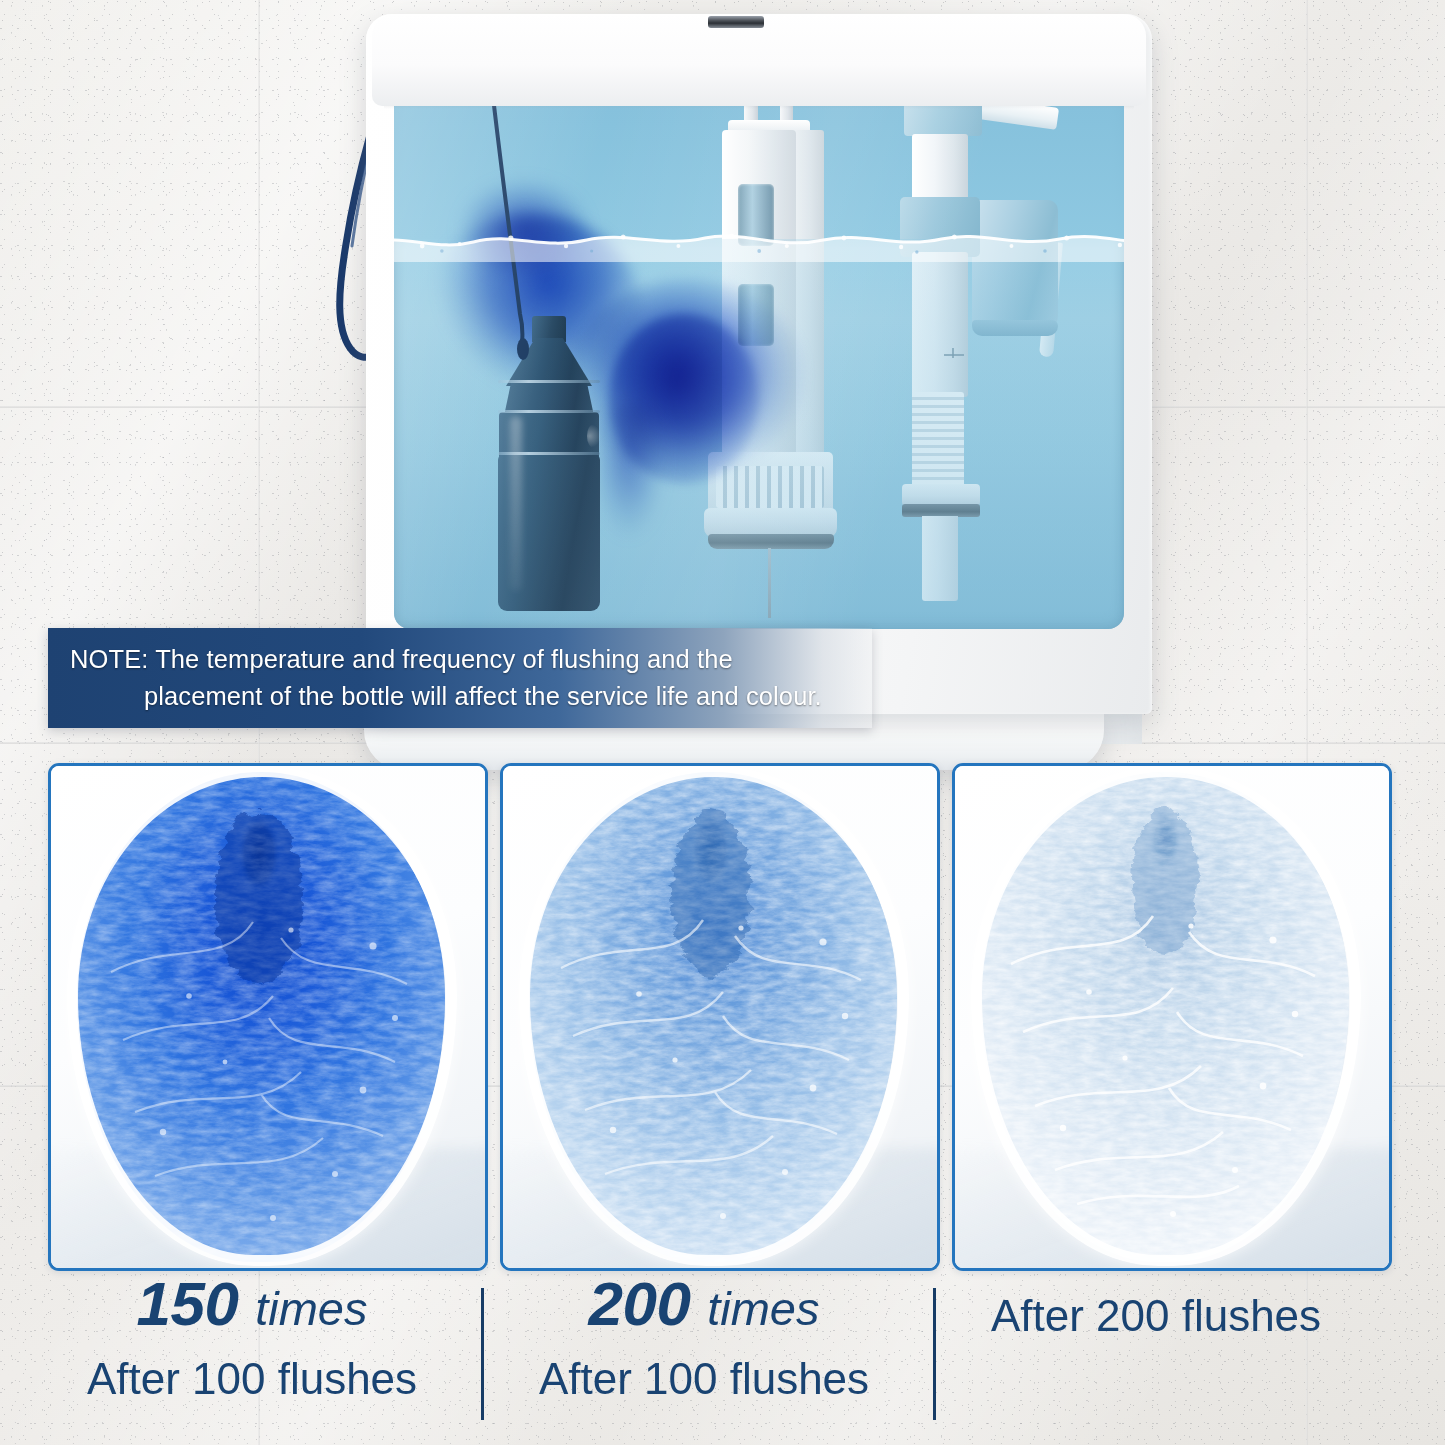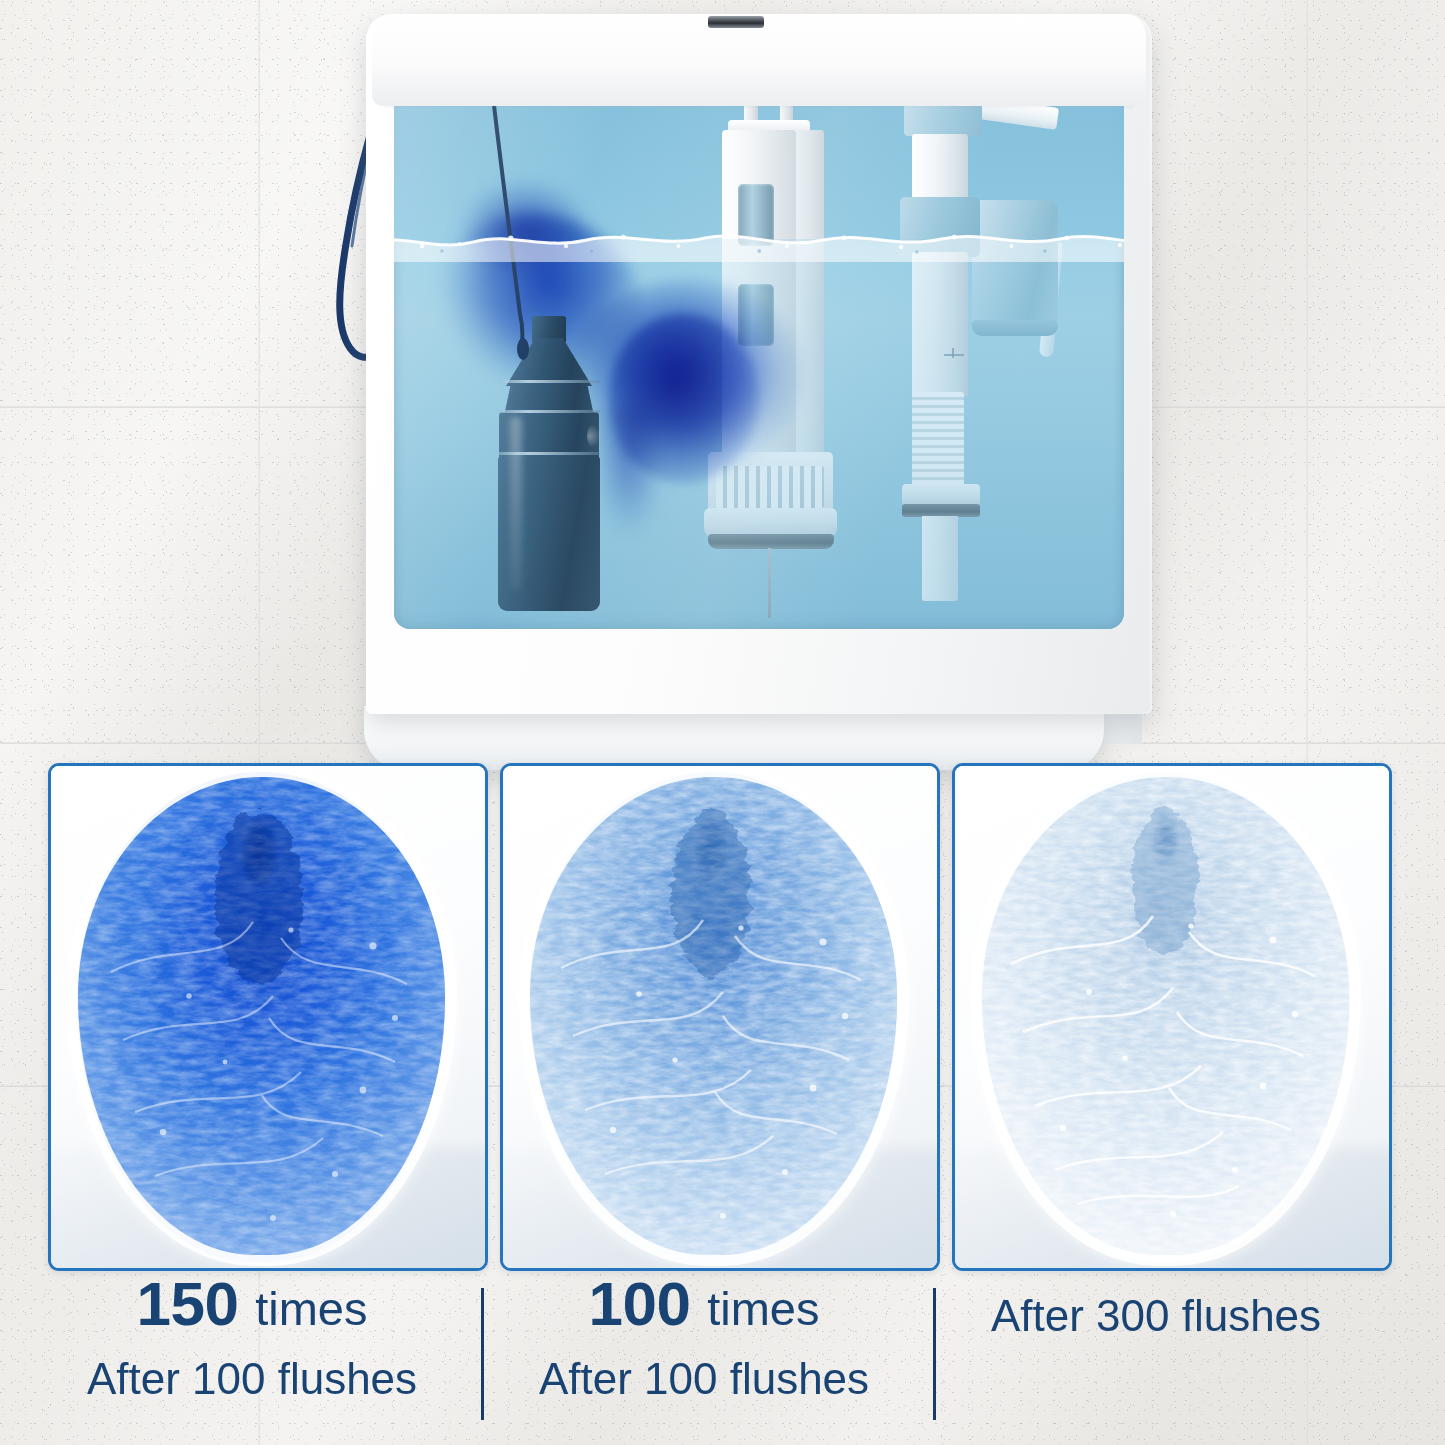--- a/index.html
+++ b/index.html
@@ -385,21 +385,21 @@
     box-shadow:inset 0 0 0 11px rgba(255,255,255,.92), 0 0 16px rgba(255,255,255,.8);
     pointer-events:none;
   }
 
   
   .captions { position:absolute; left:0; top:1272px; width:1445px; height:173px; }
   .cap { position:absolute; top:0; width:452px; text-align:center; }
   .cap.c1 { left:26px; }
   .cap.c2 { left:478px; }
   .cap.c3 { left:930px; }
-  .cap .big { color:#194372; font-size:62px; font-weight:bold; letter-spacing:-.5px; line-height:1.02; }
+  .cap .big { color:#194372; font-size:62px; font-weight:bold; letter-spacing:-.5px; line-height:1.02;font-style:italic; }
   .cap .big .unit { font-size:47px; font-weight:normal; letter-spacing:0; }
   .cap .sub { color:#194372; font-size:44px; line-height:1.1; margin-top:20px; }
   .cap-div {
     position:absolute; top:16px; width:3px; height:132px;
     background:#173c66;
   }
   .cap-div.d1 { left:481px; }
   .cap-div.d2 { left:933px; }
 </style>
 </head>
@@ -526,20 +526,24 @@
 
         <div class="glass-sheen"></div>
       </div>
 
       <div class="lid-shadow"></div>
       <div class="lid"></div>
       <div class="flush-btn"></div>
     </div>
   </div>
 
+  <div id="note">
+    <div class="nline">NOTE: The temperature and frequency of flushing and the</div>
+    <div class="nline indent">placement of the bottle will affect the service life and colour.</div>
+  </div>
 
   <div class="panels">
 
     <div class="panel p1">
       <div class="porc"></div>
       <div class="bowl">
         <svg viewBox="0 0 368 490" preserveAspectRatio="none">
           <defs>
             <radialGradient id="g1" cx="50%" cy="34%" r="72%">
               <stop offset="0%" stop-color="#0d47c9"></stop>
@@ -706,22 +710,22 @@
   <div class="captions">
     <div class="cap-div d1"></div>
     <div class="cap-div d2"></div>
 
     <div class="cap c1">
       <div class="big"><span>150</span> <span class="unit">times</span></div>
       <div class="sub">After 100 flushes</div>
     </div>
 
     <div class="cap c2">
-      <div class="big"><span>100</span> <span class="unit">times</span></div>
+      <div class="big"><span>200</span> <span class="unit">times</span></div>
       <div class="sub">After 100 flushes</div>
     </div>
 
     <div class="cap c3">
-      <div class="sub">After 300 flushes</div>
+      <div class="sub">After 200 flushes</div>
     </div>
   </div>
 
 </div>
 
 </body></html>

